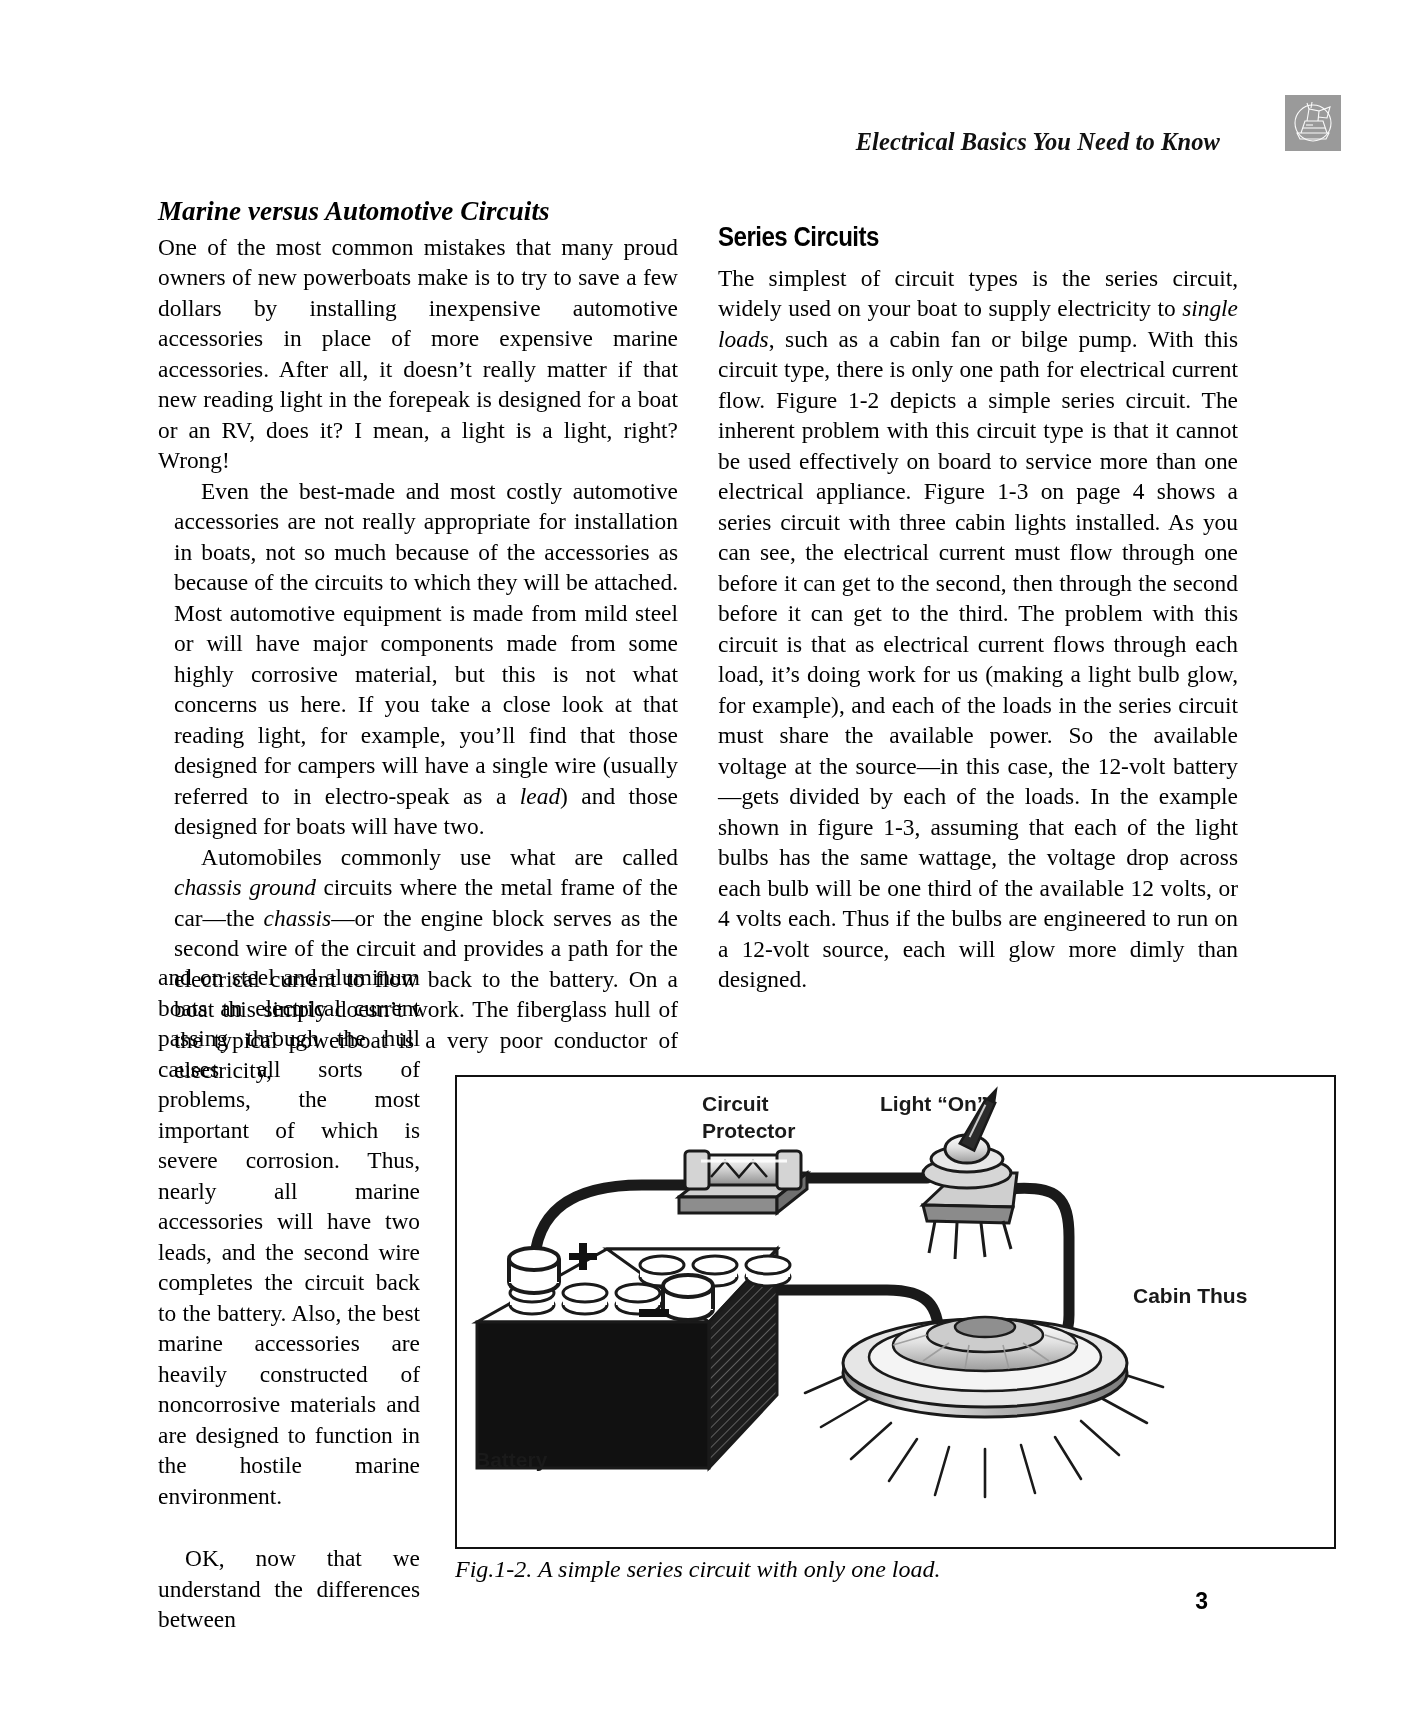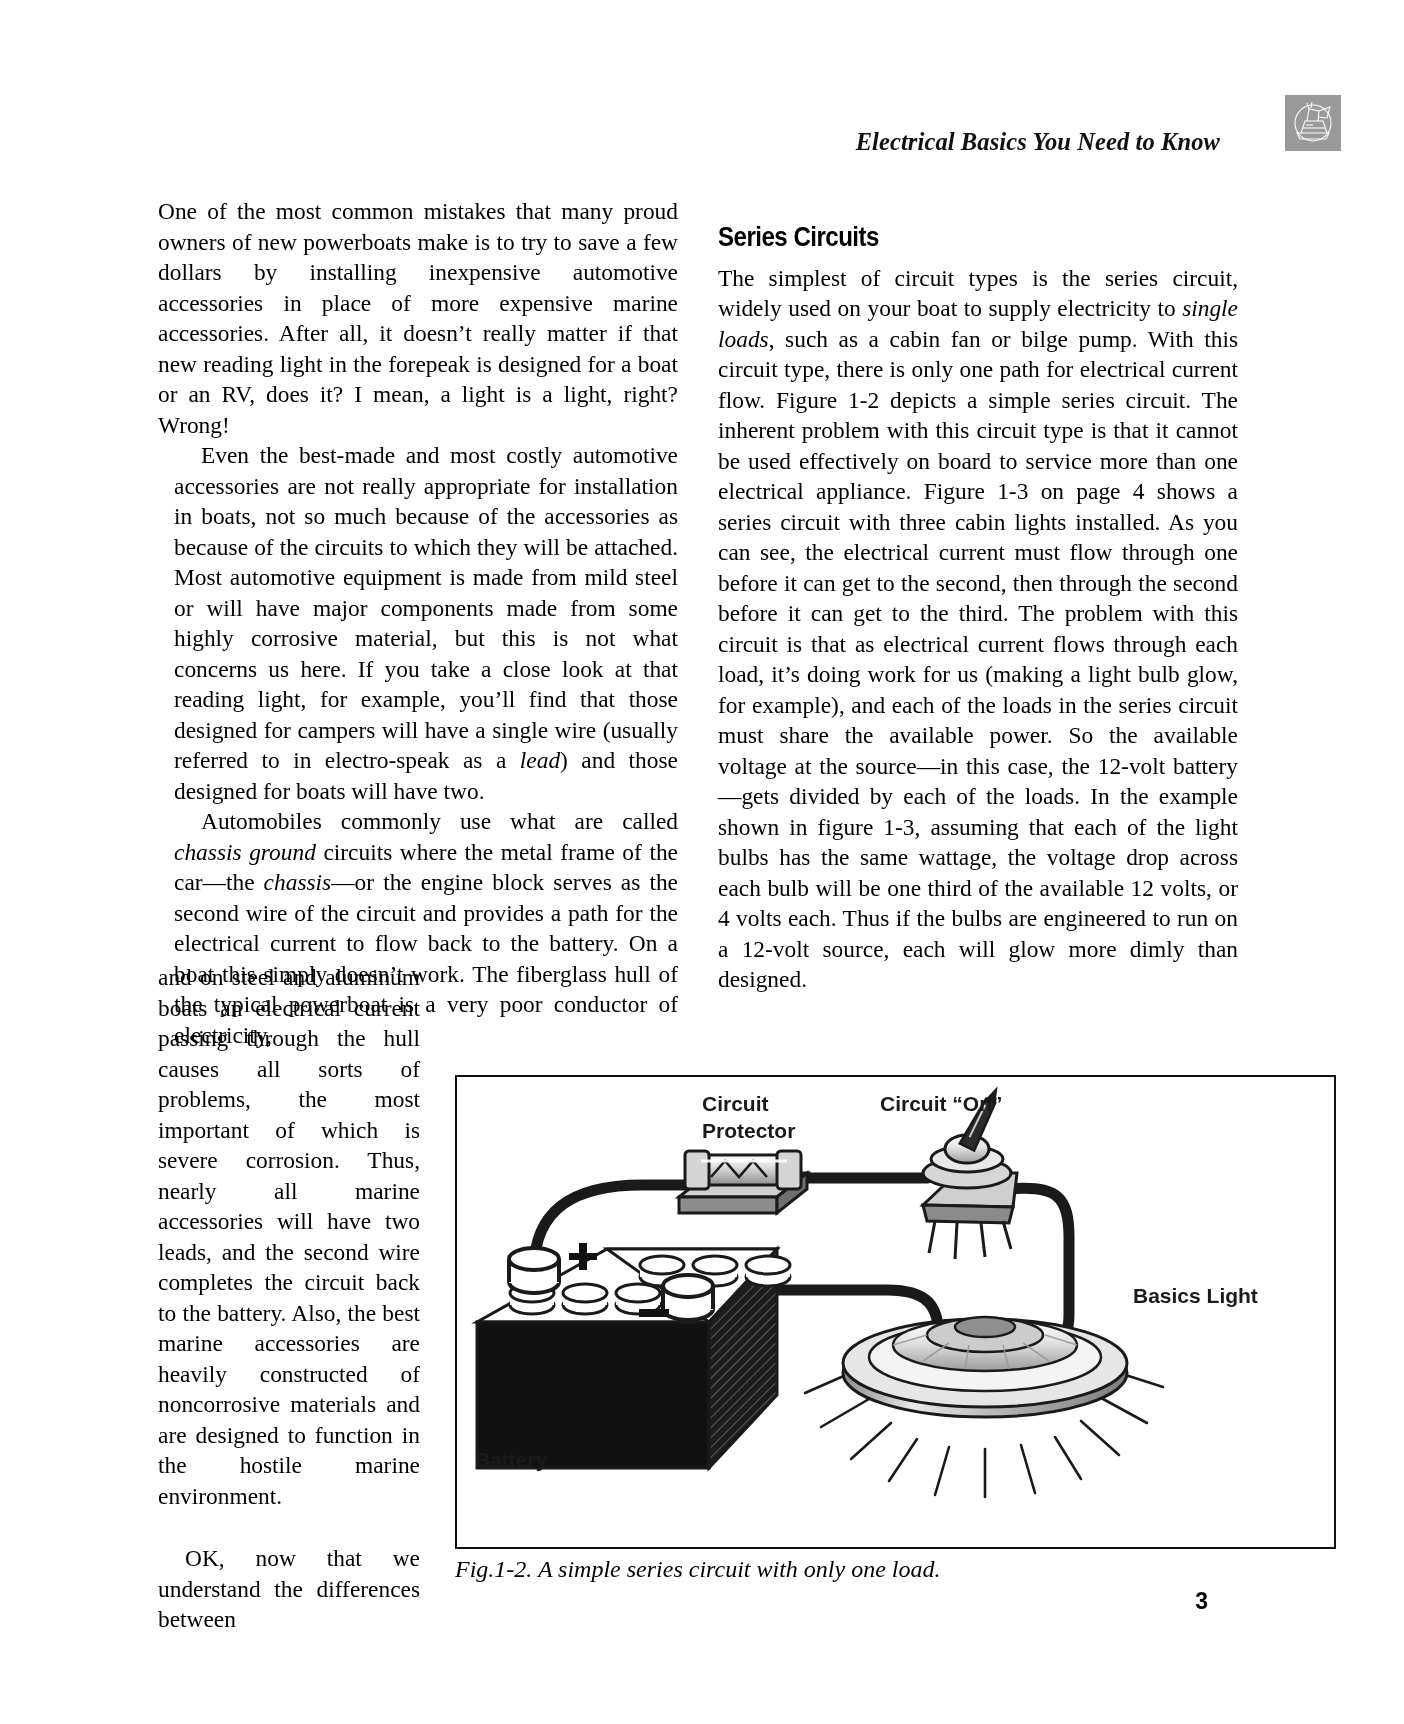--- a/index.html
+++ b/index.html
@@ -156,20 +156,21 @@
         <path d="M34 16 L45 12 L42 23 L33 22"></path>
         <path d="M18 33 L40 33"></path>
         <path d="M21 30 L28 30"></path>
         <path d="M24 14 L22 8"></path>
         <path d="M26 13 L27 7"></path>
       </g>
     </svg>
   </div>
 
   <div class="col-left">
+    <h2 class="sec-italic">Marine versus Automotive Circuits</h2>
 
     <p class="body"><span>One of the most common mistakes that many proud owners of new powerboats make is to try to save a few dollars by installing inexpensive automotive accessories in place of more expensive marine accessories. After all, it doesn’t really matter if that new reading light in the forepeak is designed for a boat or an RV, does it? I mean, a light is a light, right? Wrong!</span></p>
 
     <p class="body indent"><span>Even the best-made and most costly automotive accessories are not really appropriate for installation in boats, not so much because of the accessories as because of the circuits to which they will be attached. Most automotive equipment is made from mild steel or will have major components made from some highly corrosive material, but this is not what concerns us here. If you take a close look at that reading light, for example, you’ll find that those designed for campers will have a single wire (usually referred to in electro-speak as a </span><em>lead</em><span>) and those designed for boats will have two.</span></p>
 
     <p class="body indent"><span>Automobiles commonly use what are called </span><em>chassis ground</em><span> circuits where the metal frame of the car—the </span><em>chassis</em><span>—or the engine block serves as the second wire of the circuit and provides a path for the electrical current to flow back to the battery. On a boat this simply doesn’t work. The fiberglass hull of the typical powerboat is a very poor conductor of electricity,</span></p>
   </div>
 
   <div class="col-left-narrow">
     <p>and on steel and aluminum boats an electrical current passing through the hull causes all sorts of problems, the most important of which is severe corrosion. Thus, nearly all marine accessories will have two leads, and the second wire completes the circuit back to the battery. Also, the best marine accessories are heavily constructed of noncorrosive materials and are designed to function in the hostile marine environment.</p>
@@ -341,23 +342,23 @@
         </g>
       </g>
     </svg>
   </div>
 
   <div class="fig-label" style="left:702px; top:1090px; line-height:27px;">
     <div>Circuit</div>
     <div>Protector</div>
   </div>
 
-  <div class="fig-label" style="left:880px; top:1091px;">Circuit “On”</div>
-
-  <div class="fig-label" style="left:1133px; top:1283px;">Basics Light</div>
+  <div class="fig-label" style="left:880px; top:1091px;">Light “On”</div>
+
+  <div class="fig-label" style="left:1133px; top:1283px;">Cabin Thus</div>
 
   <div class="fig-label" style="left:475px; top:1447px;">Battery</div>
 
   <div class="fig-caption">Fig.1-2. A simple series circuit with only one load.</div>
 
   <div class="page-number">3</div>
 
 </div>
 
 </body></html>

